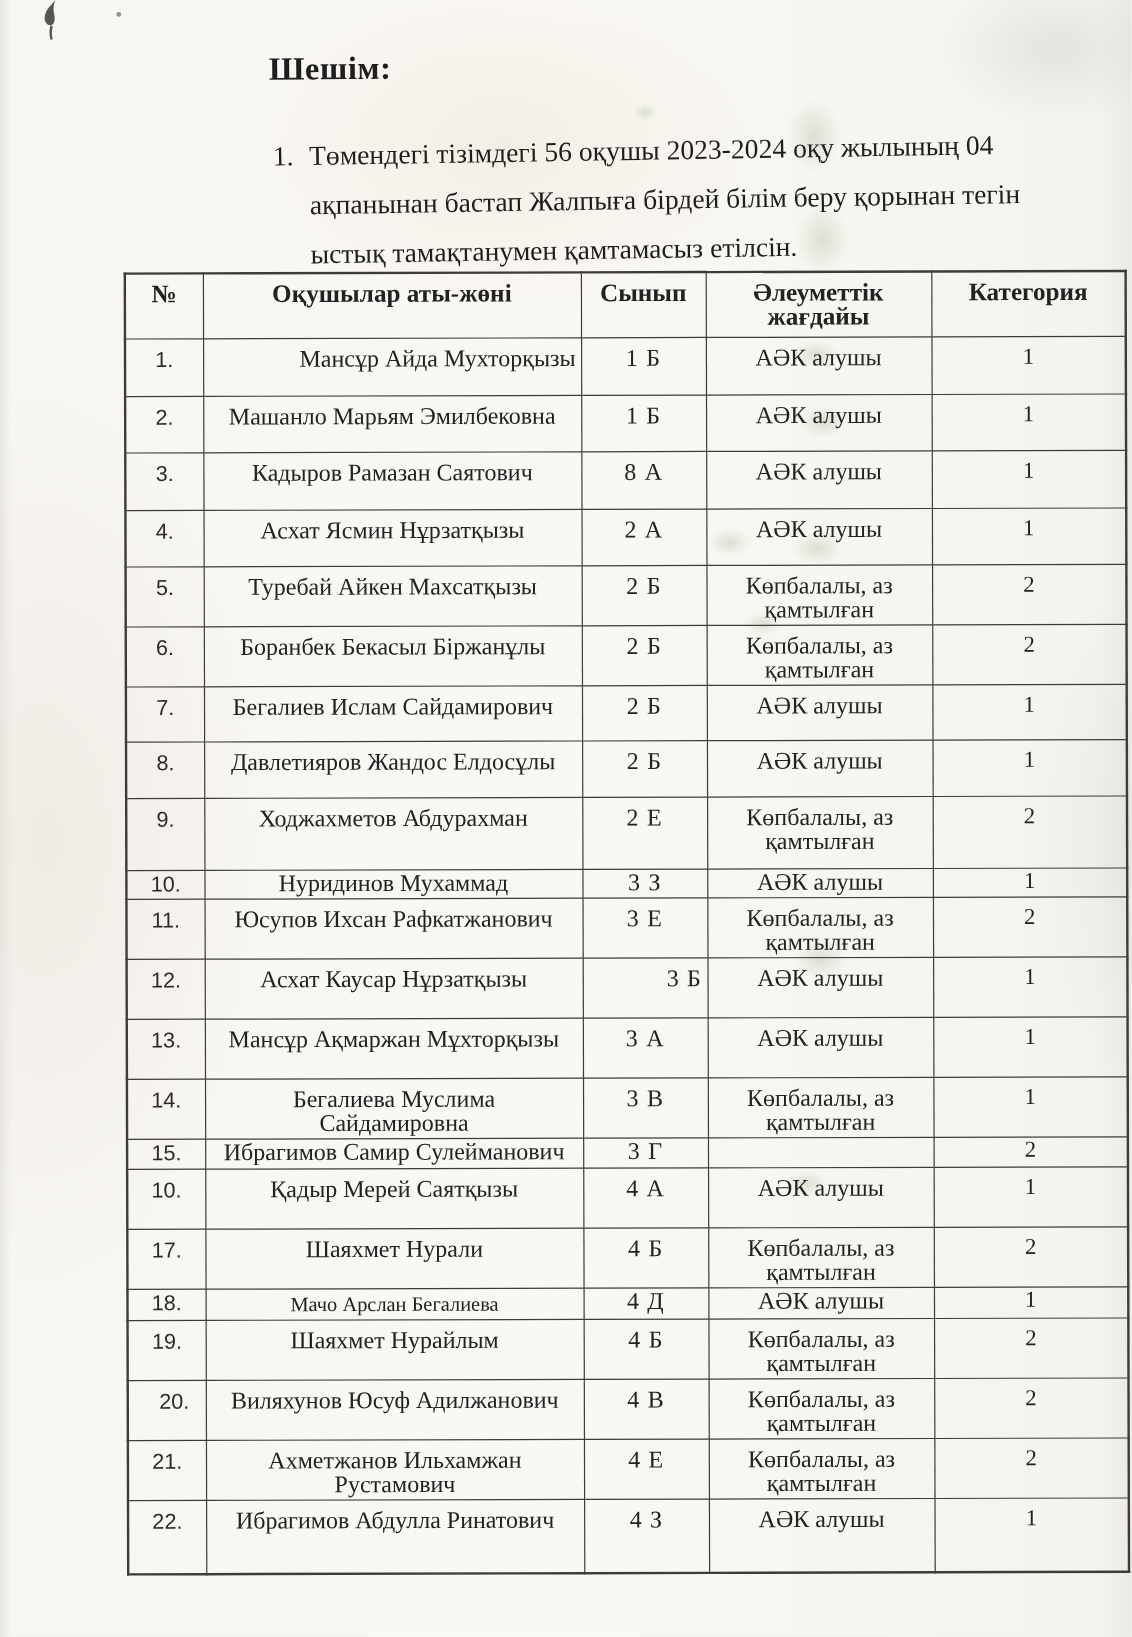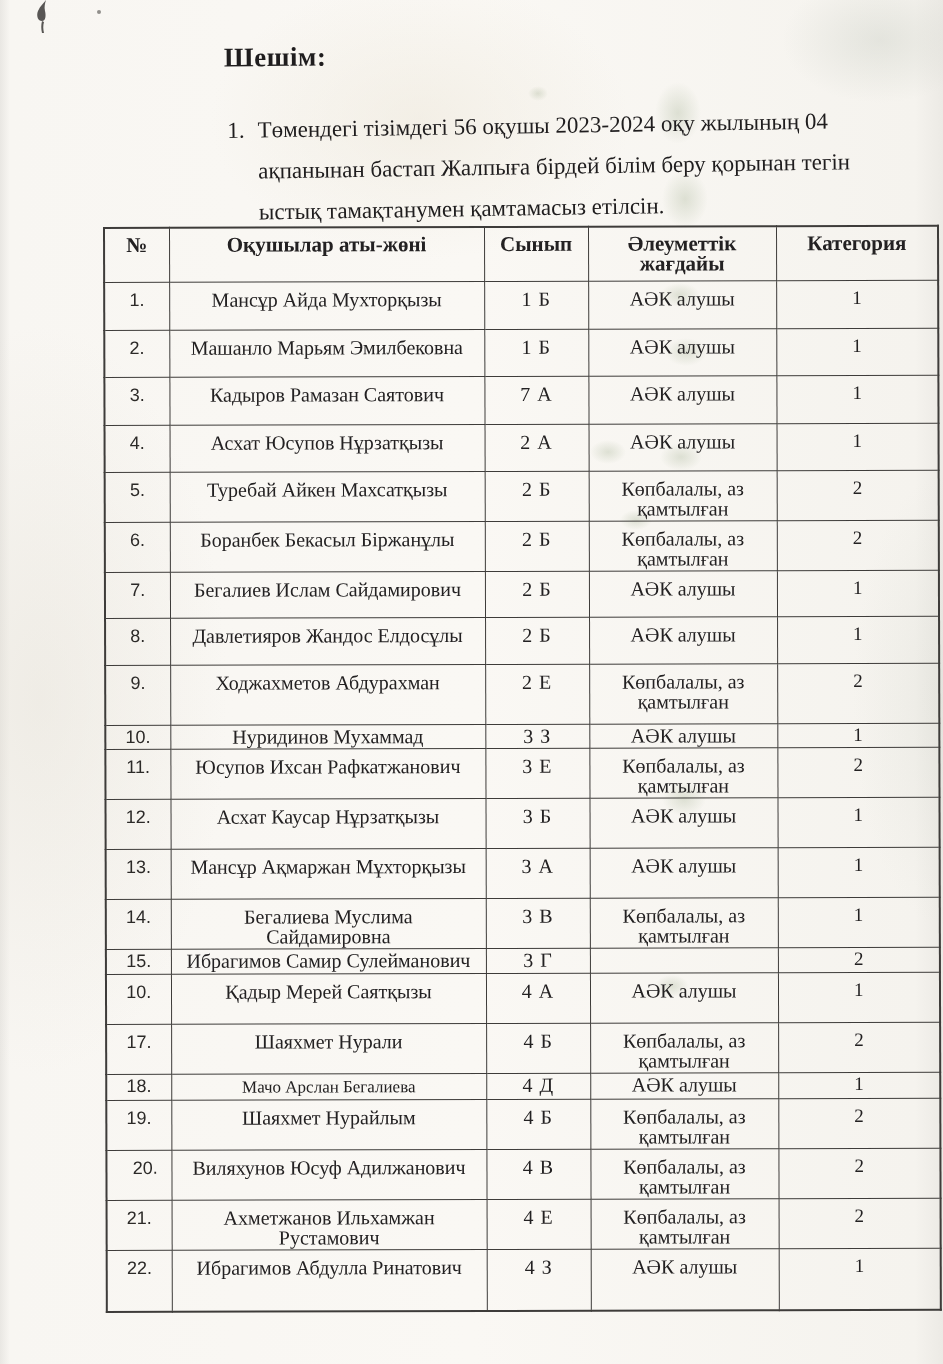--- a/index.html
+++ b/index.html
@@ -166,45 +166,45 @@
         <th class="h-name" style="border-color: rgb(62, 60, 58); margin-top: 36px;">Оқушылар аты-жөні</th>
         <th class="h-class" style="border-color: rgb(62, 60, 58);">Сынып</th>
         <th class="h-social" style="border-color: rgb(62, 60, 58);">Әлеуметтік
 жағдайы</th>
         <th class="h-category" style="border-color: rgb(62, 60, 58);">Категория</th>
       </tr>
     </thead>
     <tbody id="table-body">
     <tr>
       <td class="c-num" style="border-color: rgb(62, 60, 58);">1.</td>
-      <td class="c-name" style="border-color: rgb(62, 60, 58);">Мансұр Айда Мухторқызы</td>
+      <td class="c-name" style="border-color: rgb(62, 60, 58); text-align: right;">Мансұр Айда Мухторқызы</td>
       <td class="c-class" style="border-color: rgb(62, 60, 58);">1 Б</td>
       <td class="c-social" style="border-color: rgb(62, 60, 58);">АӘК алушы</td>
       <td class="c-cat" style="border-color: rgb(62, 60, 58);">1</td>
     </tr>
 
     <tr>
       <td class="c-num" style="border-color: rgb(62, 60, 58);">2.</td>
       <td class="c-name" style="border-color: rgb(62, 60, 58);">Машанло Марьям Эмилбековна</td>
       <td class="c-class" style="border-color: rgb(62, 60, 58);">1 Б</td>
       <td class="c-social" style="border-color: rgb(62, 60, 58);">АӘК алушы</td>
       <td class="c-cat" style="border-color: rgb(62, 60, 58);">1</td>
     </tr>
 
     <tr>
       <td class="c-num" style="border-color: rgb(62, 60, 58);">3.</td>
       <td class="c-name" style="border-color: rgb(62, 60, 58);">Кадыров Рамазан Саятович</td>
-      <td class="c-class" style="border-color: rgb(62, 60, 58);">7 А</td>
+      <td class="c-class" style="border-color: rgb(62, 60, 58);">8 А</td>
       <td class="c-social" style="border-color: rgb(62, 60, 58);">АӘК алушы</td>
       <td class="c-cat" style="border-color: rgb(62, 60, 58);">1</td>
     </tr>
 
     <tr>
       <td class="c-num" style="border-color: rgb(62, 60, 58);">4.</td>
-      <td class="c-name" style="border-color: rgb(62, 60, 58);">Асхат Юсупов Нұрзатқызы</td>
+      <td class="c-name" style="border-color: rgb(62, 60, 58);">Асхат Ясмин Нұрзатқызы</td>
       <td class="c-class" style="border-color: rgb(62, 60, 58);">2 А</td>
       <td class="c-social" style="border-color: rgb(62, 60, 58);">АӘК алушы</td>
       <td class="c-cat" style="border-color: rgb(62, 60, 58);">1</td>
     </tr>
 
     <tr>
       <td class="c-num" style="border-color: rgb(62, 60, 58);">5.</td>
       <td class="c-name" style="border-color: rgb(62, 60, 58);">Туребай Айкен Махсатқызы</td>
       <td class="c-class" style="border-color: rgb(62, 60, 58);">2 Б</td>
       <td class="c-social" style="border-color: rgb(62, 60, 58);">Көпбалалы, аз
@@ -259,21 +259,21 @@
       <td class="c-name" style="border-color: rgb(62, 60, 58);">Юсупов Ихсан Рафкатжанович</td>
       <td class="c-class" style="border-color: rgb(62, 60, 58);">3 Е</td>
       <td class="c-social" style="border-color: rgb(62, 60, 58);">Көпбалалы, аз
 қамтылған</td>
       <td class="c-cat" style="border-color: rgb(62, 60, 58);">2</td>
     </tr>
 
     <tr>
       <td class="c-num" style="border-color: rgb(62, 60, 58);">12.</td>
       <td class="c-name" style="border-color: rgb(62, 60, 58);">Асхат Каусар Нұрзатқызы</td>
-      <td class="c-class" style="border-color: rgb(62, 60, 58);">3 Б</td>
+      <td class="c-class" style="border-color: rgb(62, 60, 58); text-align: right;">3 Б</td>
       <td class="c-social" style="border-color: rgb(62, 60, 58);">АӘК алушы</td>
       <td class="c-cat" style="border-color: rgb(62, 60, 58);">1</td>
     </tr>
 
     <tr>
       <td class="c-num" style="border-color: rgb(62, 60, 58);">13.</td>
       <td class="c-name" style="border-color: rgb(62, 60, 58);">Мансұр Ақмаржан Мұхторқызы</td>
       <td class="c-class" style="border-color: rgb(62, 60, 58);">3 А</td>
       <td class="c-social" style="border-color: rgb(62, 60, 58);">АӘК алушы</td>
       <td class="c-cat" style="border-color: rgb(62, 60, 58);">1</td>

